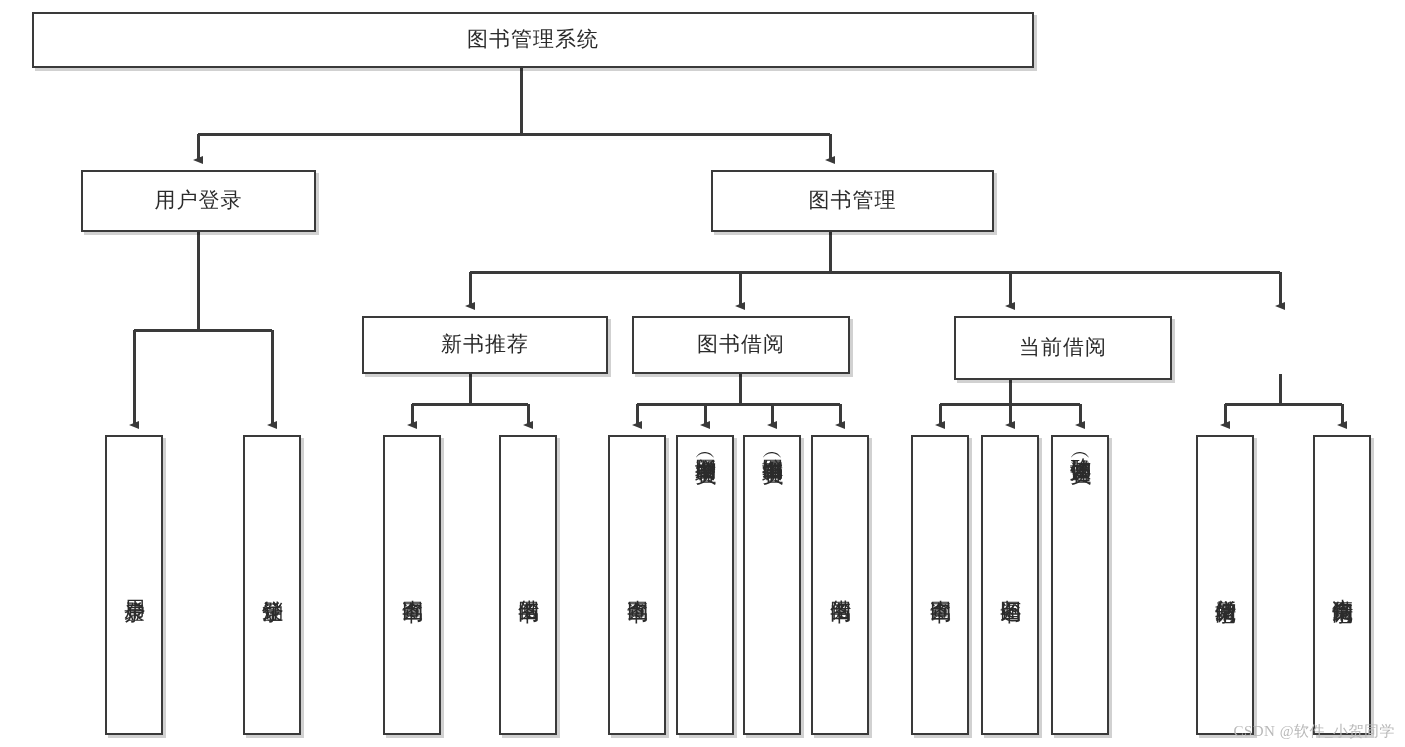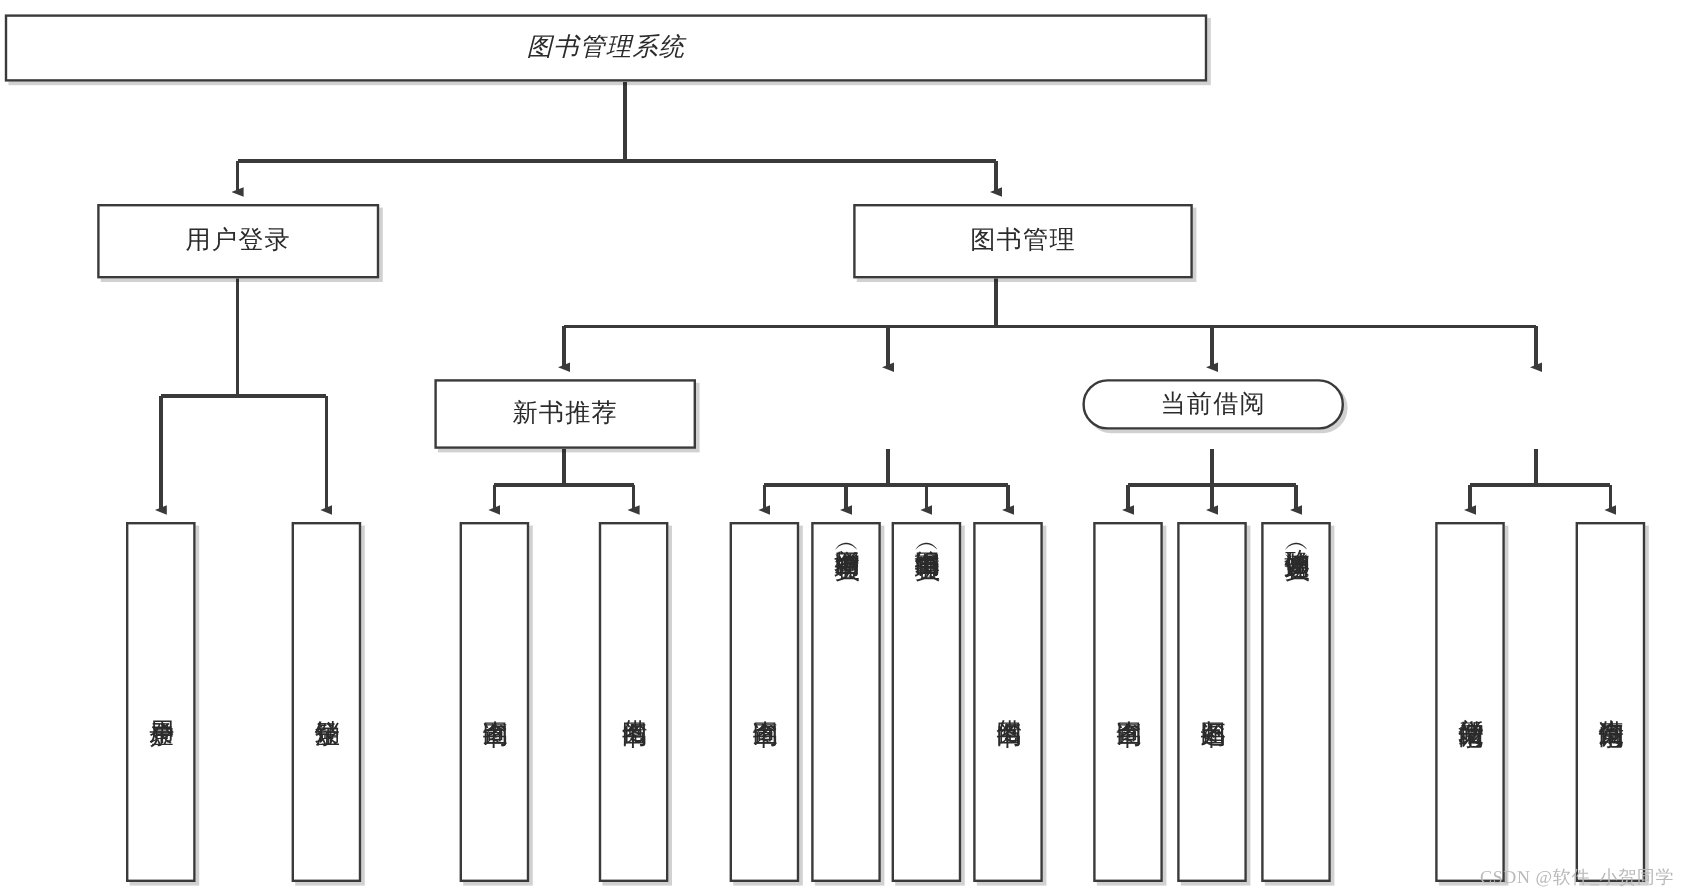--- a/index.html
+++ b/index.html
@@ -104,27 +104,28 @@
       <path d="M1010,404 L1010,425" marker-end="url(#arrow)"></path>
       <path d="M1080,404 L1080,425" marker-end="url(#arrow)"></path>
 
       <path d="M1280,374 L1280,404"></path>
       <path d="M1225,404 L1342,404"></path>
       <path d="M1225,404 L1225,425" marker-end="url(#arrow)"></path>
       <path d="M1342,404 L1342,425" marker-end="url(#arrow)"></path>
     </g>
   </svg>
 
-  <div class="node horiz" style="left:4px;top:12px;width:1002px;height:56px;font-style:italic;">图书管理系统</div>
+  <div class="node horiz" style="left:32px;top:12px;width:1002px;height:56px;">图书管理系统</div>
 
   <div class="node horiz" style="left:81px;top:170px;width:235px;height:62px;">用户登录</div>
   <div class="node horiz" style="left:711px;top:170px;width:283px;height:62px;">图书管理</div>
 
-  <div class="node horiz" style="left:362px;top:316px;width:218px;height:58px;">新书推荐</div>
-  <div class="node horiz" style="left:902px;top:316px;width:218px;height:42px;border-radius:24px;">当前借阅</div>
+  <div class="node horiz" style="left:362px;top:316px;width:246px;height:58px;">新书推荐</div>
+  <div class="node horiz" style="left:632px;top:316px;width:218px;height:58px;">图书借阅</div>
+  <div class="node horiz" style="left:954px;top:316px;width:218px;height:64px;">当前借阅</div>
 
   <div class="node vert" style="left:105px;top:435px;width:58px;height:300px;">用户登录</div>
   <div class="node vert" style="left:243px;top:435px;width:58px;height:300px;">注销登录</div>
 
   <div class="node vert" style="left:383px;top:435px;width:58px;height:300px;">查询图书</div>
   <div class="node vert" style="left:499px;top:435px;width:58px;height:300px;">借阅图书</div>
 
   <div class="node vert" style="left:608px;top:435px;width:58px;height:300px;">查询图书</div>
   <div class="node vert top" style="left:676px;top:435px;width:58px;height:300px;">新增图书（管理员）</div>
   <div class="node vert top" style="left:743px;top:435px;width:58px;height:300px;">编辑图书（管理员）</div>

